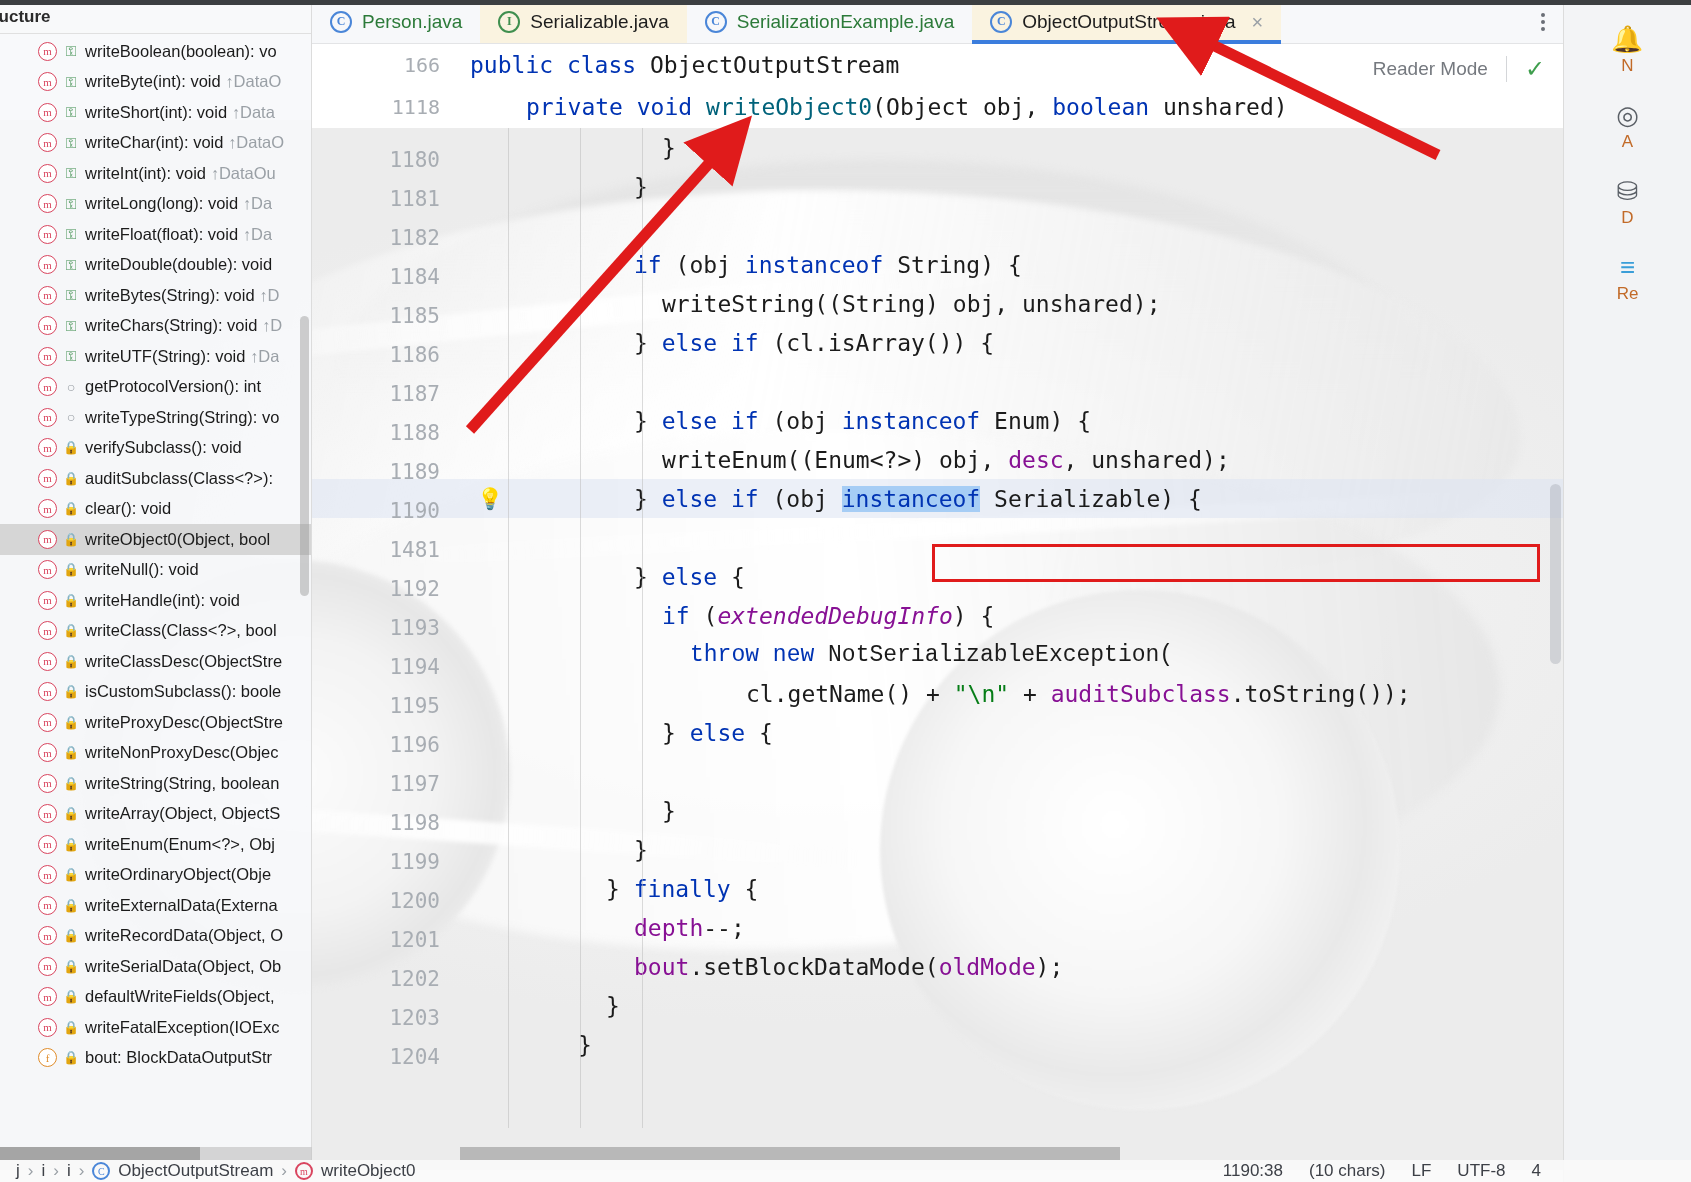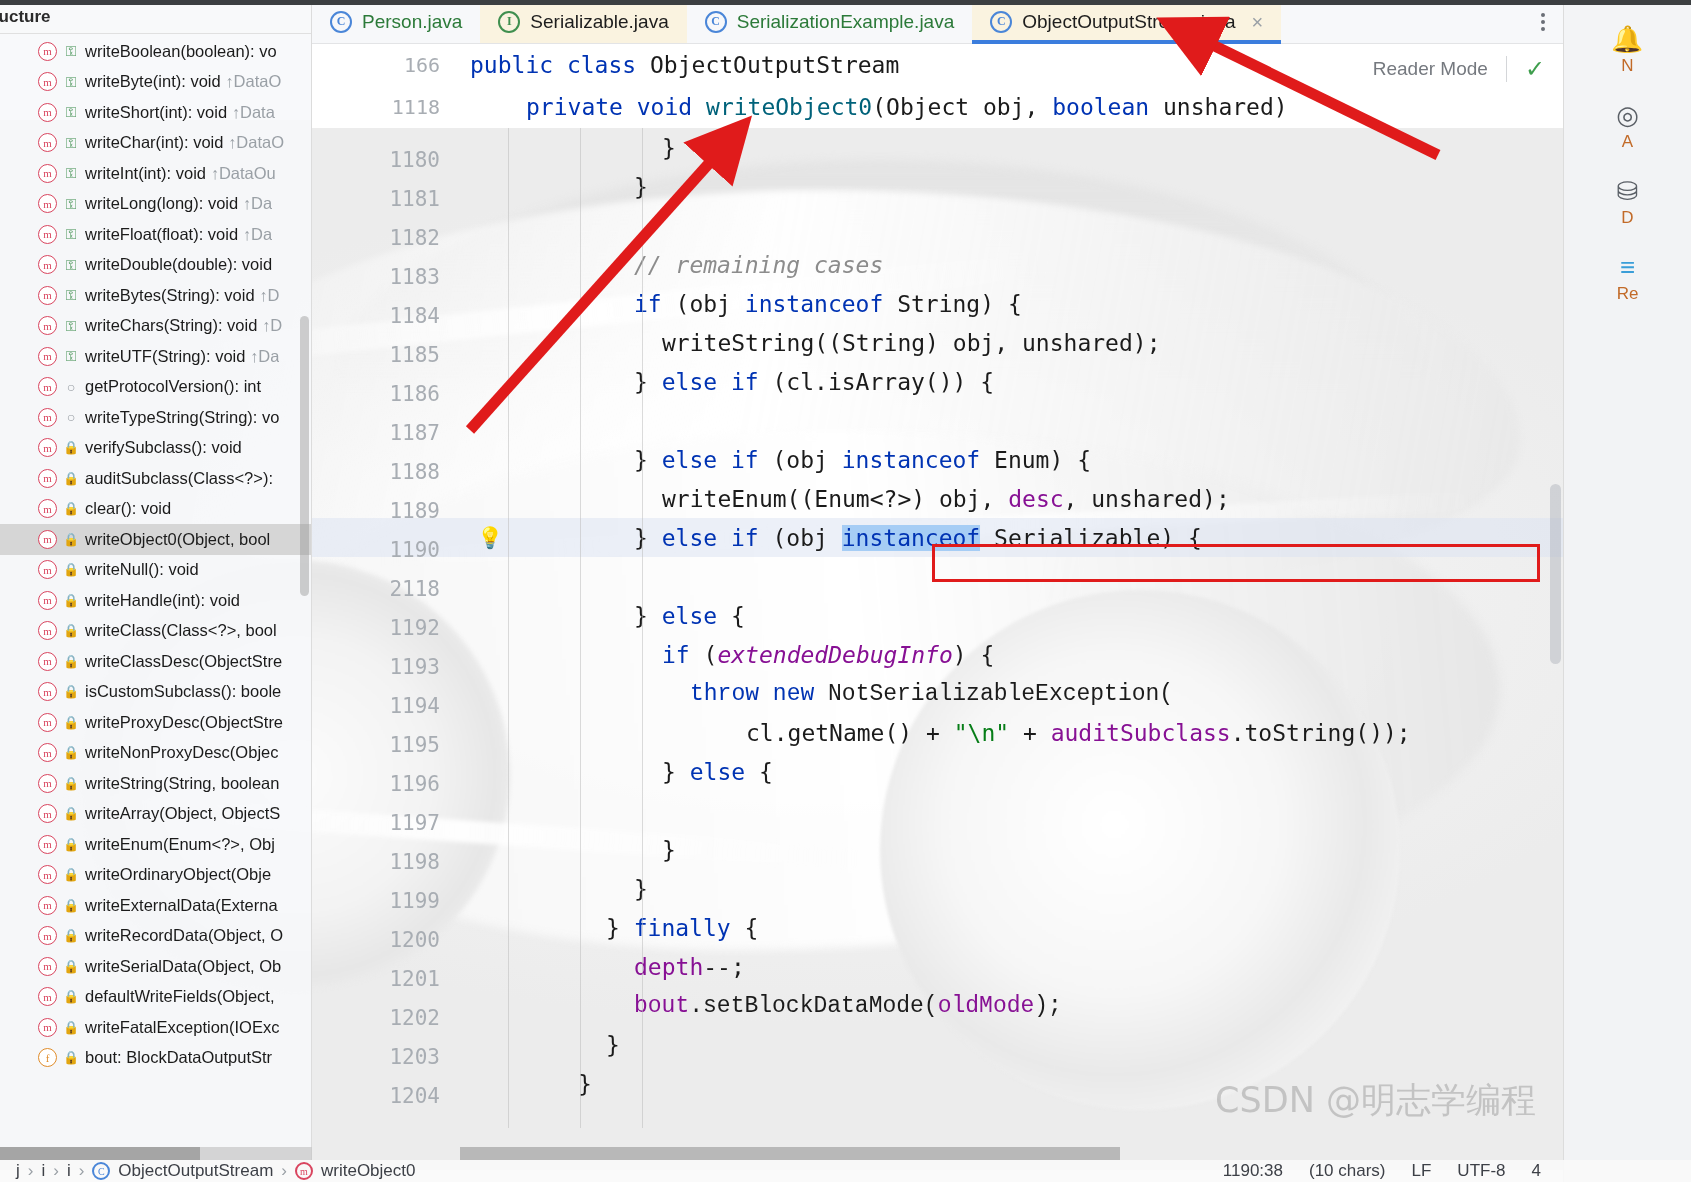--- a/index.html
+++ b/index.html
@@ -571,24 +571,20 @@
         </div>
         <div class="line">
           <span class="ln">1181</span>
           <span class="code" style="padding-left: 172px;">}</span>
         </div>
         <div class="line">
           <span class="ln">1182</span>
           <span class="code" style="padding-left: 60px;"></span>
         </div>
         <div class="line">
-          <span class="ln">1183</span>
-          <span class="code" style="padding-left: 172px;"><span class="cm">// remaining cases</span></span>
-        </div>
-        <div class="line">
           <span class="ln">1184</span>
           <span class="code" style="padding-left: 172px;"><span class="kw">if</span> (obj <span class="kw">instanceof</span> String) {</span>
         </div>
         <div class="line">
           <span class="ln">1185</span>
           <span class="code" style="padding-left: 200px; text-align: right;">writeString((String) obj, unshared);</span>
         </div>
         <div class="line">
           <span class="ln">1186</span>
           <span class="code" style="padding-left: 172px;">} <span class="kw">else</span> <span class="kw">if</span> (cl.isArray()) {</span>
@@ -603,21 +599,21 @@
         <div class="line">
           <span class="ln">1189</span>
           <span class="code" style="padding-left: 200px;">writeEnum((Enum&lt;?&gt;) obj, <span class="fld">desc</span>, unshared);</span>
         </div>
         <div class="line hl">
           <span class="ln">1190</span>
           <span class="bulb">💡</span>
           <span class="code" style="padding-left: 172px;">} <span class="kw">else</span> <span class="kw">if</span> (obj <span class="kw sel">instanceof</span> Serializable) {</span>
         </div>
         <div class="line">
-          <span class="ln">2118</span>
+          <span class="ln">1481</span>
         </div>
         <div class="line">
           <span class="ln">1192</span>
           <span class="code" style="padding-left: 172px;">} <span class="kw">else</span> {</span>
         </div>
         <div class="line">
           <span class="ln">1193</span>
           <span class="code" style="padding-left: 200px;"><span class="kw">if</span> (<span class="ital">extendedDebugInfo</span>) {</span>
         </div>
         <div class="line">
@@ -646,21 +642,21 @@
         <div class="line">
           <span class="ln">1200</span>
           <span class="code" style="padding-left: 144px;">} <span class="kw">finally</span> {</span>
         </div>
         <div class="line">
           <span class="ln">1201</span>
           <span class="code" style="padding-left: 172px;"><span class="fld">depth</span>--;</span>
         </div>
         <div class="line">
           <span class="ln">1202</span>
-          <span class="code" style="padding-left: 172px; font-family: Liberation Mono, monospace;"><span class="fld">bout</span>.setBlockDataMode(<span class="fld">oldMode</span>);</span>
+          <span class="code" style="padding-left: 172px;"><span class="fld">bout</span>.setBlockDataMode(<span class="fld">oldMode</span>);</span>
         </div>
         <div class="line">
           <span class="ln">1203</span>
           <span class="code" style="padding-left: 144px;">}</span>
         </div>
         <div class="line">
           <span class="ln">1204</span>
           <span class="code" style="padding-left: 116px;">}</span>
         </div>
       </div>
@@ -693,21 +689,20 @@
       <marker id="ah" markerWidth="6" markerHeight="6" refX="3" refY="3" orient="auto">
         <path d="M0,0 L6,3 L0,6 Z" fill="#e01b1b"></path>
       </marker>
     </defs>
 
     <line x1="1438" y1="155" x2="1186" y2="32" stroke="#e01b1b" stroke-width="11" marker-end="url(#ah)"></line>
 
     <line x1="470" y1="430" x2="730" y2="140" stroke="#e01b1b" stroke-width="11" marker-end="url(#ah)"></line>
   </svg>
 
-  <div class="watermark">CSDN @明志学编程</div>
 
   <div class="hscroll-left">
       <i></i>
     </div>
   <div class="hscroll-ed">
       <i></i>
     </div>
 
   <div class="breadcrumb">
     <span>j</span>

